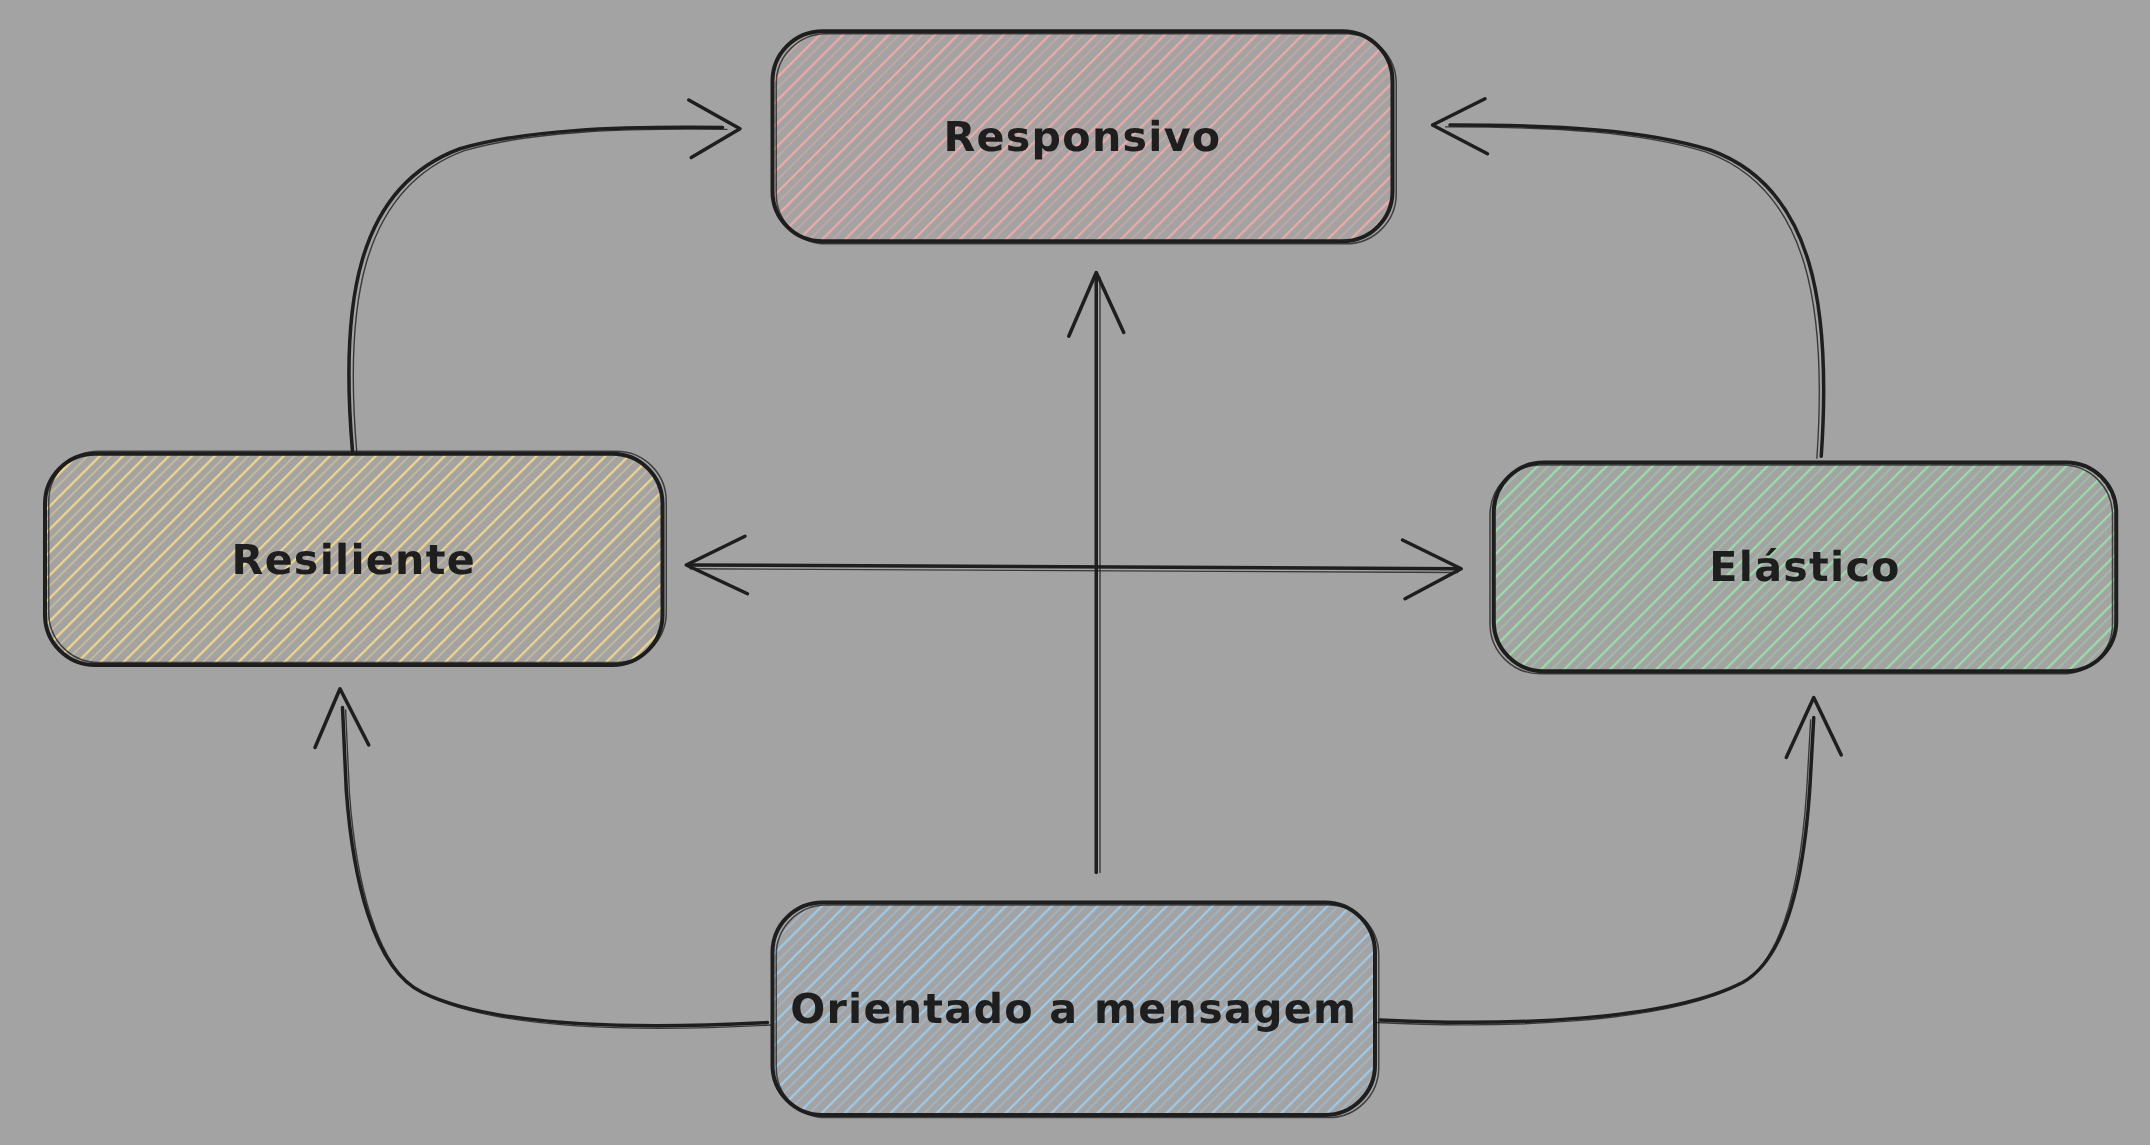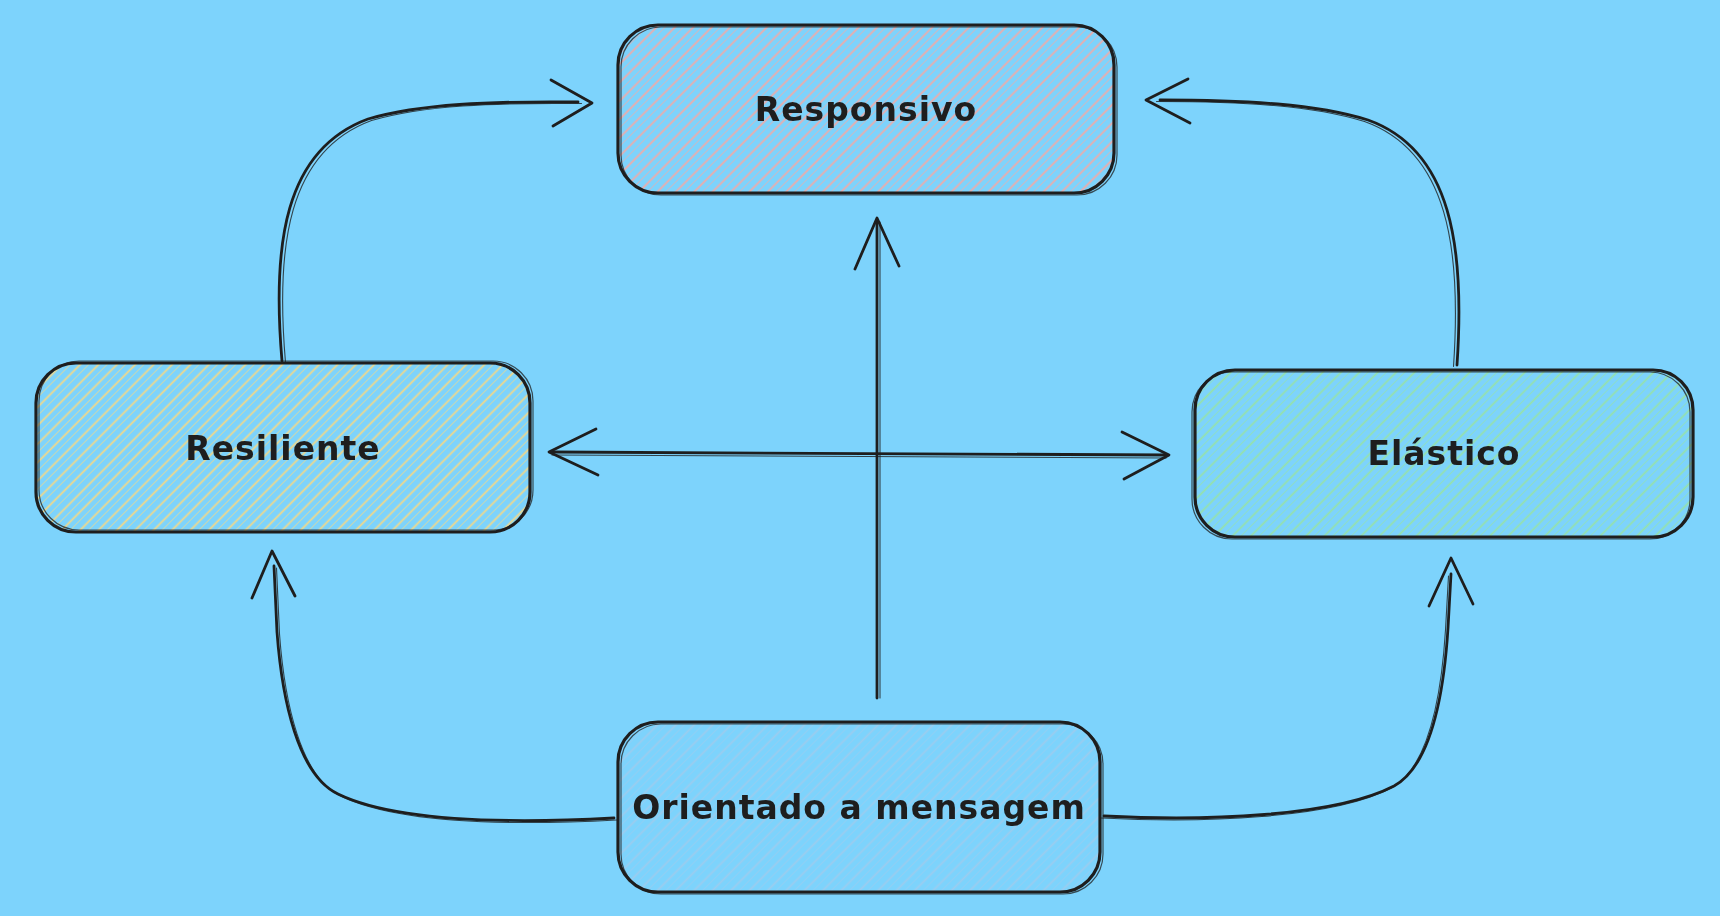--- a/index.html
+++ b/index.html
@@ -4,21 +4,21 @@
 <style>
   html, body {
     margin: 0;
     padding: 0;
     background: #ffffff;
     font-family: "DejaVu Sans", sans-serif;
   }
   .canvas-wrap {
     width: 1720px;
     height: 916px;
-    background: #7dd3fc;
+    background: #a3a3a3;
     overflow: hidden;
   }
   svg { display: block; }
   .node-rect {
     stroke: #1e1e1e;
     stroke-width: 3.2;
   }
   .sketch-dup {
     fill: none;
     stroke: #1e1e1e;

